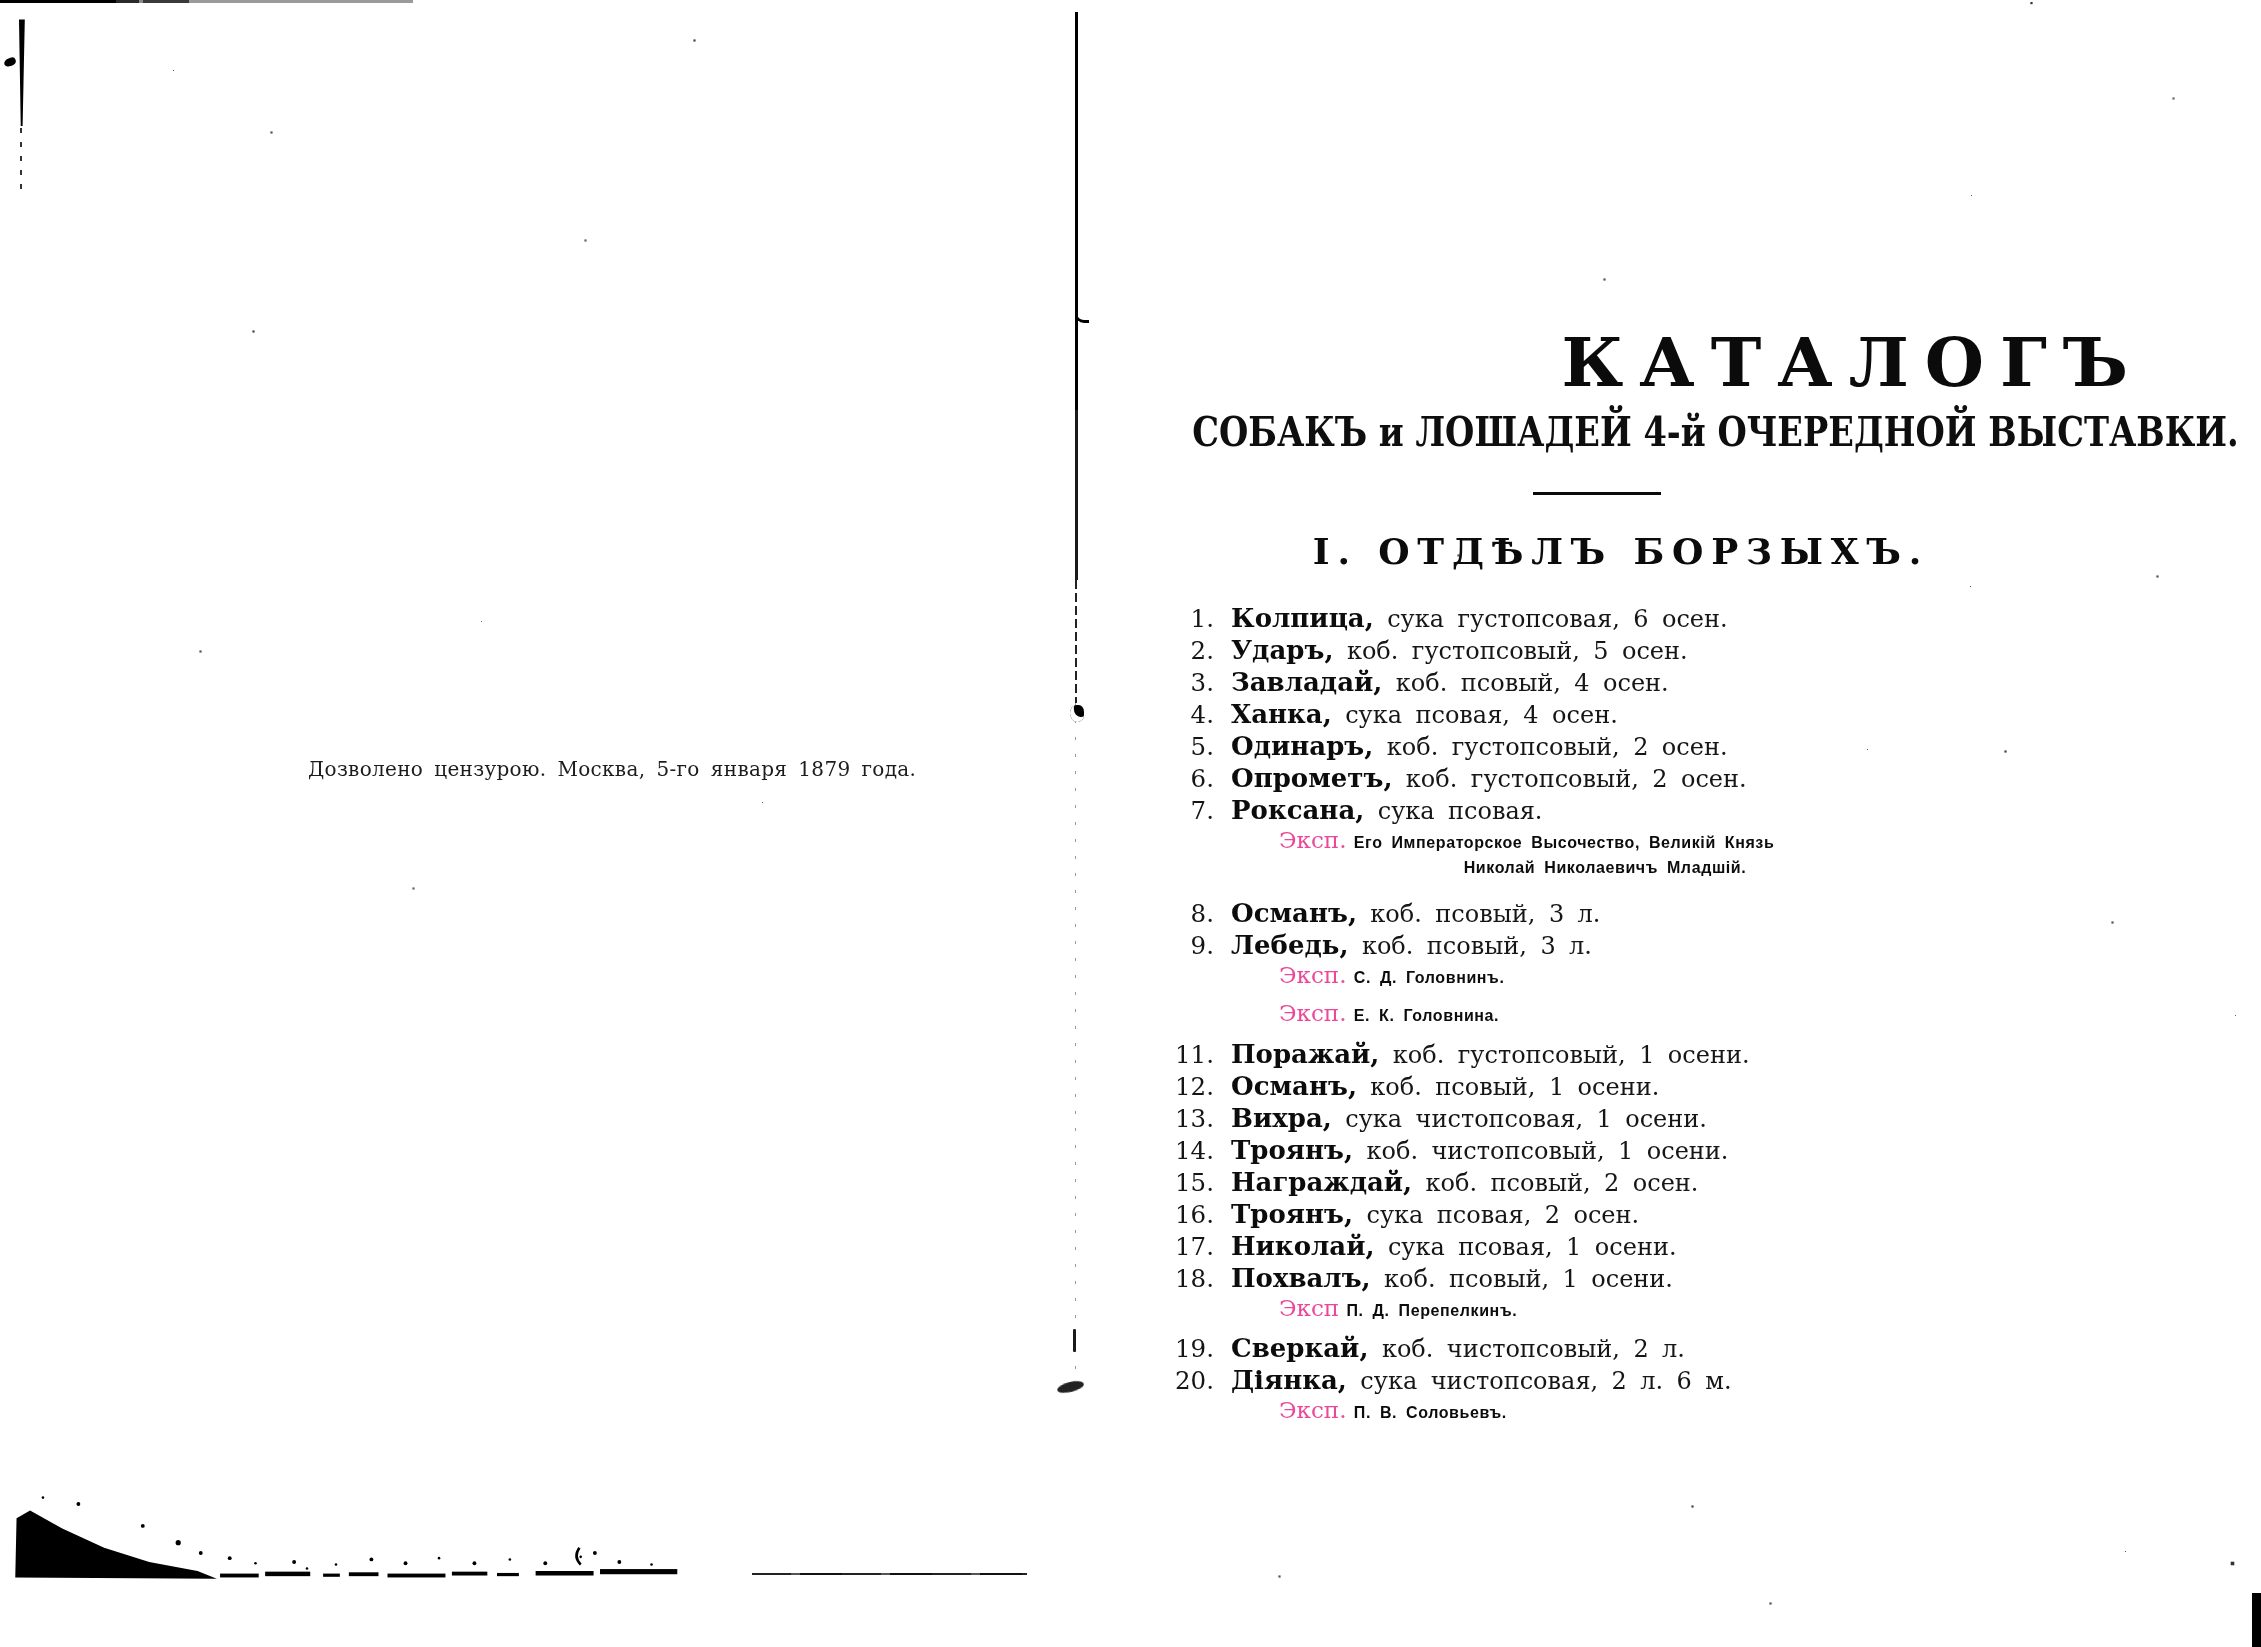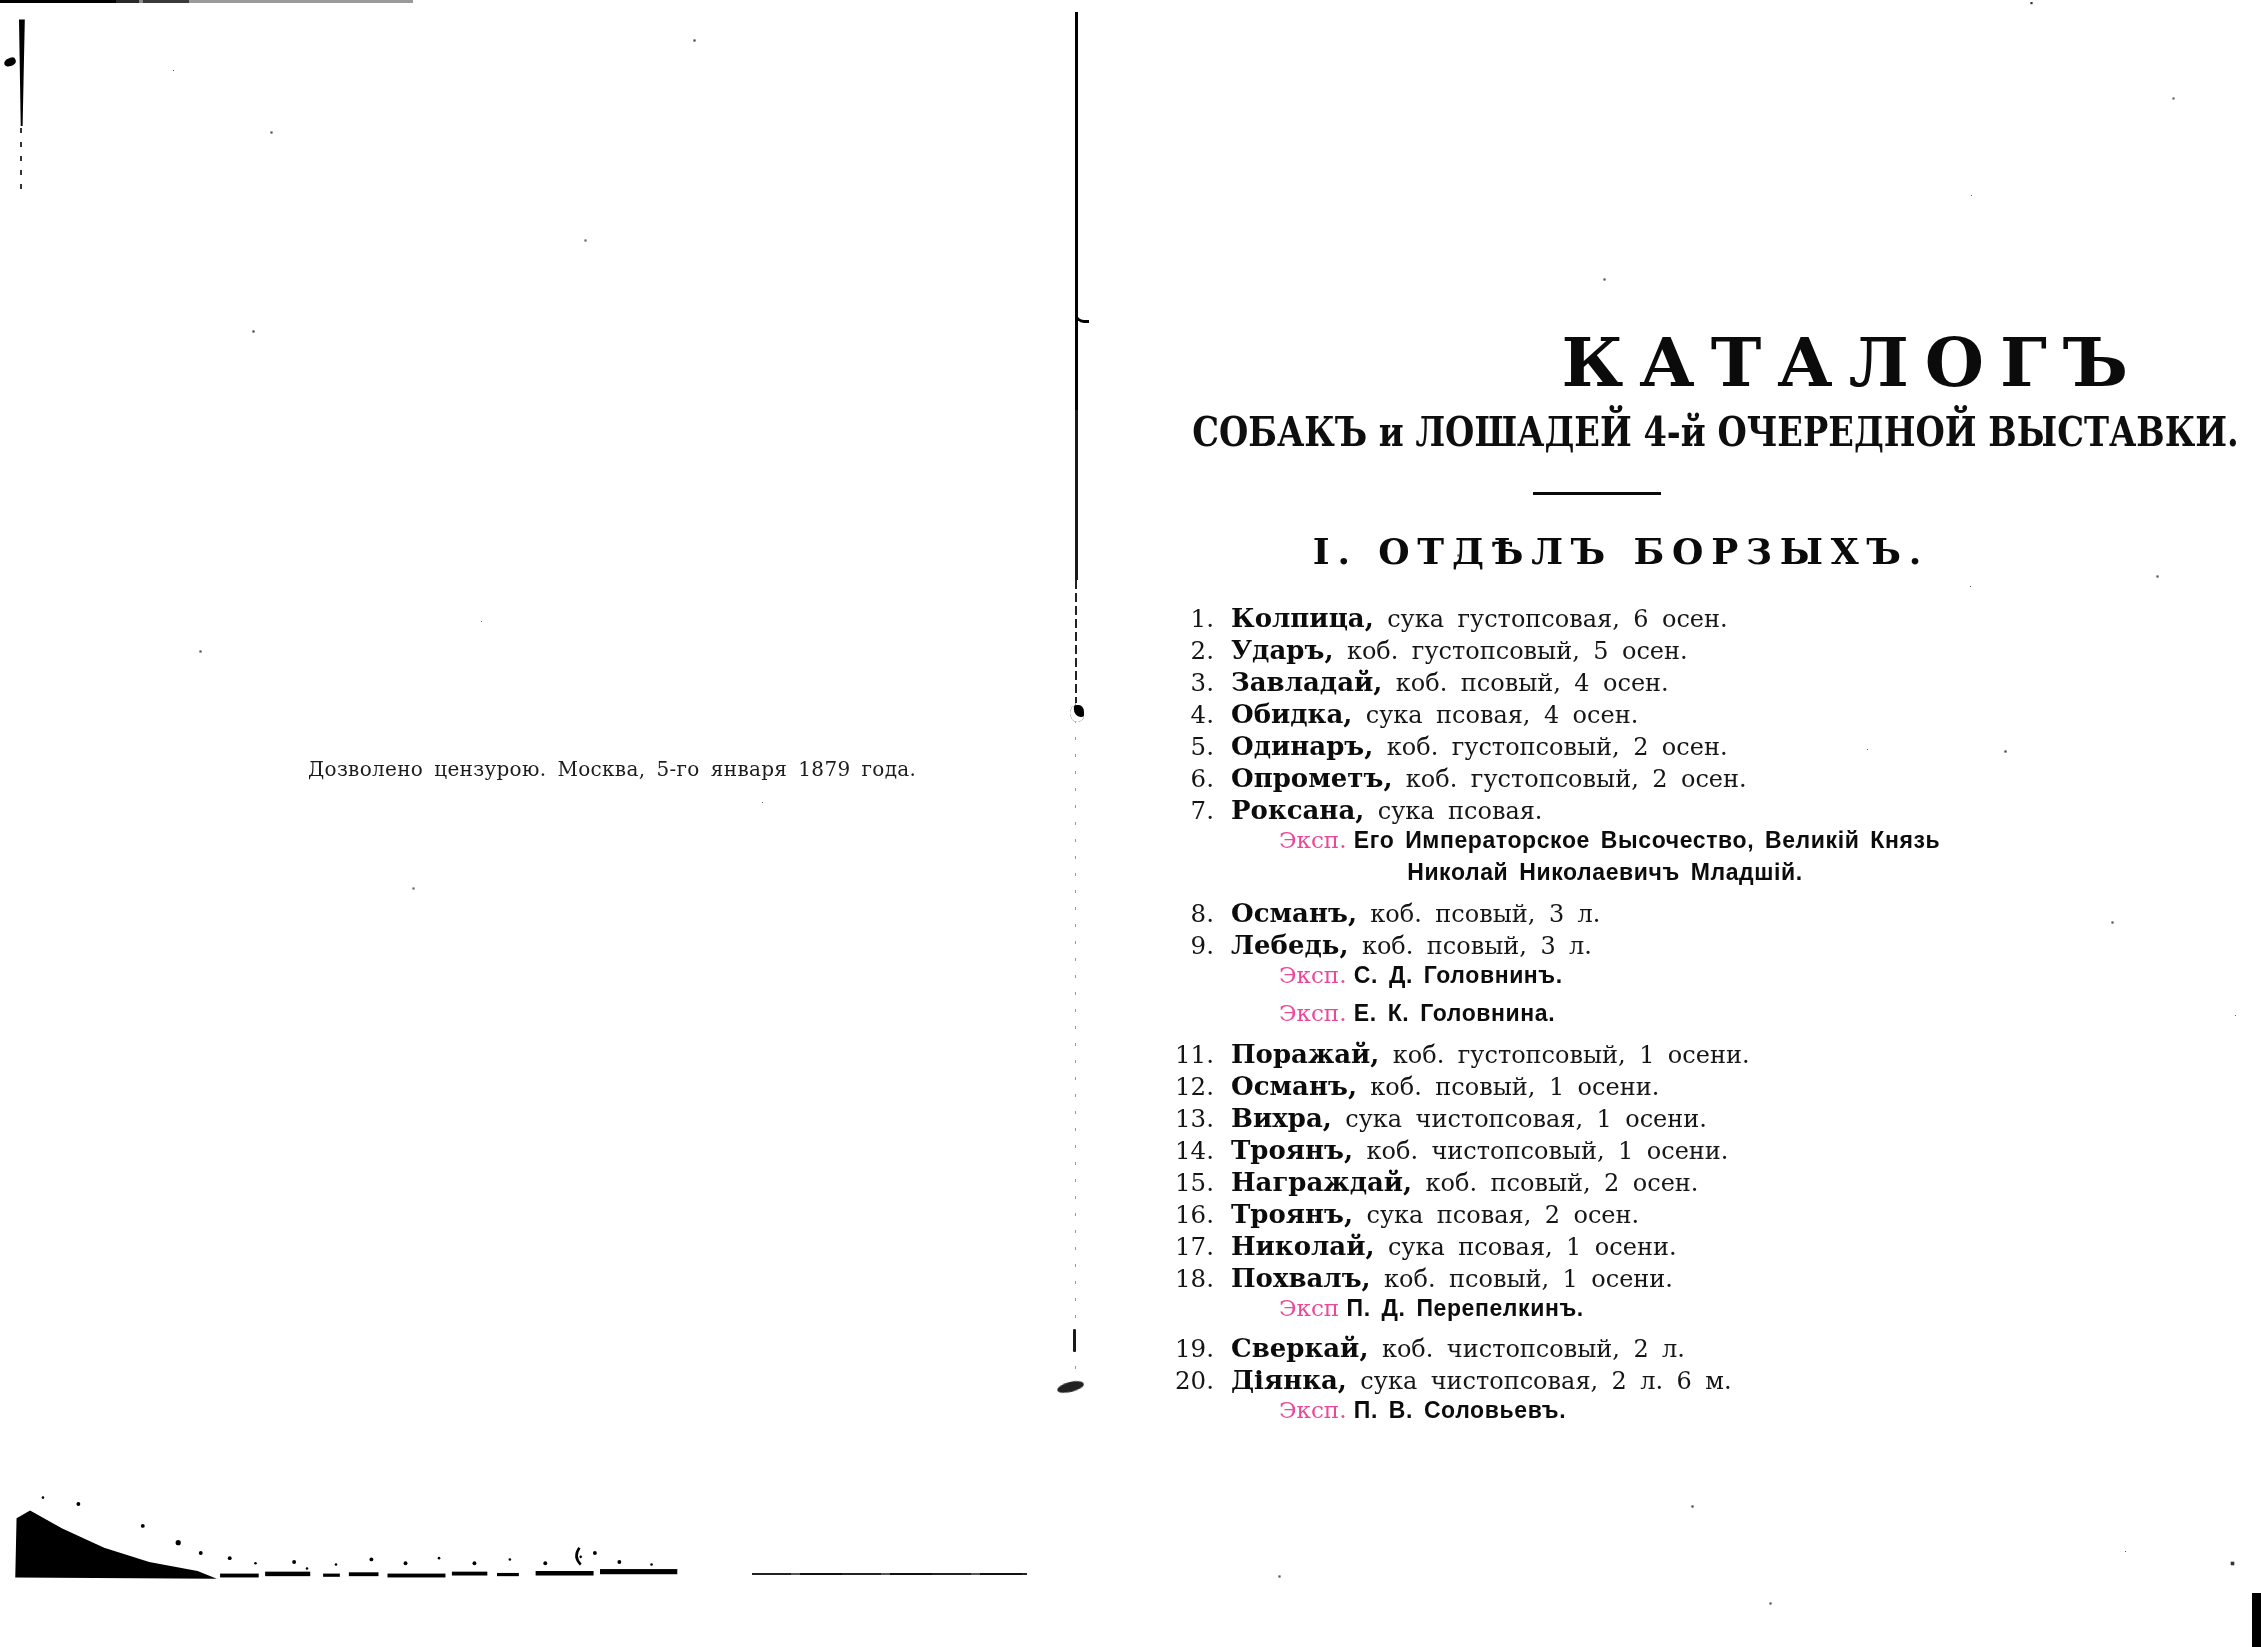--- a/index.html
+++ b/index.html
@@ -25,21 +25,21 @@
   .catalog-list{position:absolute;left:1164px;top:603px;width:917px;}
   .line{height:32px;white-space:nowrap;}
   .item-num{display:inline-block;width:50px;text-align:right;font-size:24.5px;padding-right:17px;color:#151515;}
   .item-name{font-weight:bold;font-size:26px;color:#0c0c0c;}
   .item-desc{font-size:24px;word-spacing:5.8px;color:#161616;}
   .gap-top{margin-top:6.5px;}
   .exh-end{margin-bottom:6.5px;}
   .exh-inner{display:inline-block;padding-left:115px;}
   .exh-prefix{font-size:23px;color:#ec4899;}
   .exh-name{font-family:"Liberation Sans","DejaVu Sans",sans-serif;font-weight:bold;
-            font-size:23px;letter-spacing:0.6px;word-spacing:3.9px;color:#0c0c0c;}
+            font-size:16px;letter-spacing:0.6px;word-spacing:3.9px;color:#0c0c0c;}
   .exh-line2{padding-left:115px;width:652px;text-align:center;}
 
   
   .artifact{position:absolute;}
   .top-edge-line{left:0;top:0;width:426px;height:3.2px;
     background:linear-gradient(90deg,#000 0 116px,#2a2a2a 116px 139px,#8a8a8a 139px 143px,
                #3a3a3a 143px 189px,#9a9a9a 189px 413px,transparent 413px);}
   .tl-wedge{left:19px;top:19.4px;width:5.8px;height:107px;background:#000;
             clip-path:polygon(0 0,100% 0,62% 100%,30% 100%);}
   .tl-wedge-tail{left:20px;top:128px;width:1.9px;height:65px;
@@ -136,21 +136,21 @@
 
   <div>
     <div class="rp-title">КАТАЛОГЪ</div>
     <div class="rp-subtitle">СОБАКЪ и ЛОШАДЕЙ 4-й ОЧЕРЕДНОЙ ВЫСТАВКИ.</div>
     <div class="rp-rule"></div>
     <div class="rp-heading">I. ОТДѢЛЪ БОРЗЫХЪ.</div>
     <div class="catalog-list">
         <div class="line item-line"><span class="item-num">1.</span><span class="item-text"><span class="item-name">Колпица,</span><span class="item-desc">&nbsp;сука густопсовая, 6 осен.</span></span></div>
         <div class="line item-line"><span class="item-num">2.</span><span class="item-text"><span class="item-name">Ударъ,</span><span class="item-desc">&nbsp;коб. густопсовый, 5 осен.</span></span></div>
         <div class="line item-line"><span class="item-num">3.</span><span class="item-text"><span class="item-name">Завладай,</span><span class="item-desc">&nbsp;коб. псовый, 4 осен.</span></span></div>
-        <div class="line item-line"><span class="item-num">4.</span><span class="item-text"><span class="item-name">Обидка,</span><span class="item-desc">&nbsp;сука псовая, 4 осен.</span></span></div>
+        <div class="line item-line"><span class="item-num">4.</span><span class="item-text"><span class="item-name">Ханка,</span><span class="item-desc">&nbsp;сука псовая, 4 осен.</span></span></div>
         <div class="line item-line"><span class="item-num">5.</span><span class="item-text"><span class="item-name">Одинаръ,</span><span class="item-desc">&nbsp;коб. густопсовый, 2 осен.</span></span></div>
         <div class="line item-line"><span class="item-num">6.</span><span class="item-text"><span class="item-name">Опрометъ,</span><span class="item-desc">&nbsp;коб. густопсовый, 2 осен.</span></span></div>
         <div class="line item-line"><span class="item-num">7.</span><span class="item-text"><span class="item-name">Роксана,</span><span class="item-desc">&nbsp;сука псовая.</span></span></div>
         <div class="line exh-line"><span class="exh-inner"><span class="exh-prefix">Эксп. </span><span class="exh-name">Его Императорское Высочество, Великій Князь</span></span></div>
         <div class="line exh-line2 exh-end"><span class="exh-name">Николай Николаевичъ Младшій.</span></div>
         <div class="line item-line"><span class="item-num">8.</span><span class="item-text"><span class="item-name">Османъ,</span><span class="item-desc">&nbsp;коб. псовый, 3 л.</span></span></div>
         <div class="line item-line"><span class="item-num">9.</span><span class="item-text"><span class="item-name">Лебедь,</span><span class="item-desc">&nbsp;коб. псовый, 3 л.</span></span></div>
         <div class="line exh-line exh-end"><span class="exh-inner"><span class="exh-prefix">Эксп. </span><span class="exh-name">С. Д. Головнинъ.</span></span></div>
         <div class="line exh-line exh-end"><span class="exh-inner"><span class="exh-prefix">Эксп. </span><span class="exh-name">Е. К. Головнина.</span></span></div>
         <div class="line item-line gap-top"><span class="item-num">11.</span><span class="item-text"><span class="item-name">Поражай,</span><span class="item-desc">&nbsp;коб. густопсовый, 1 осени.</span></span></div>

